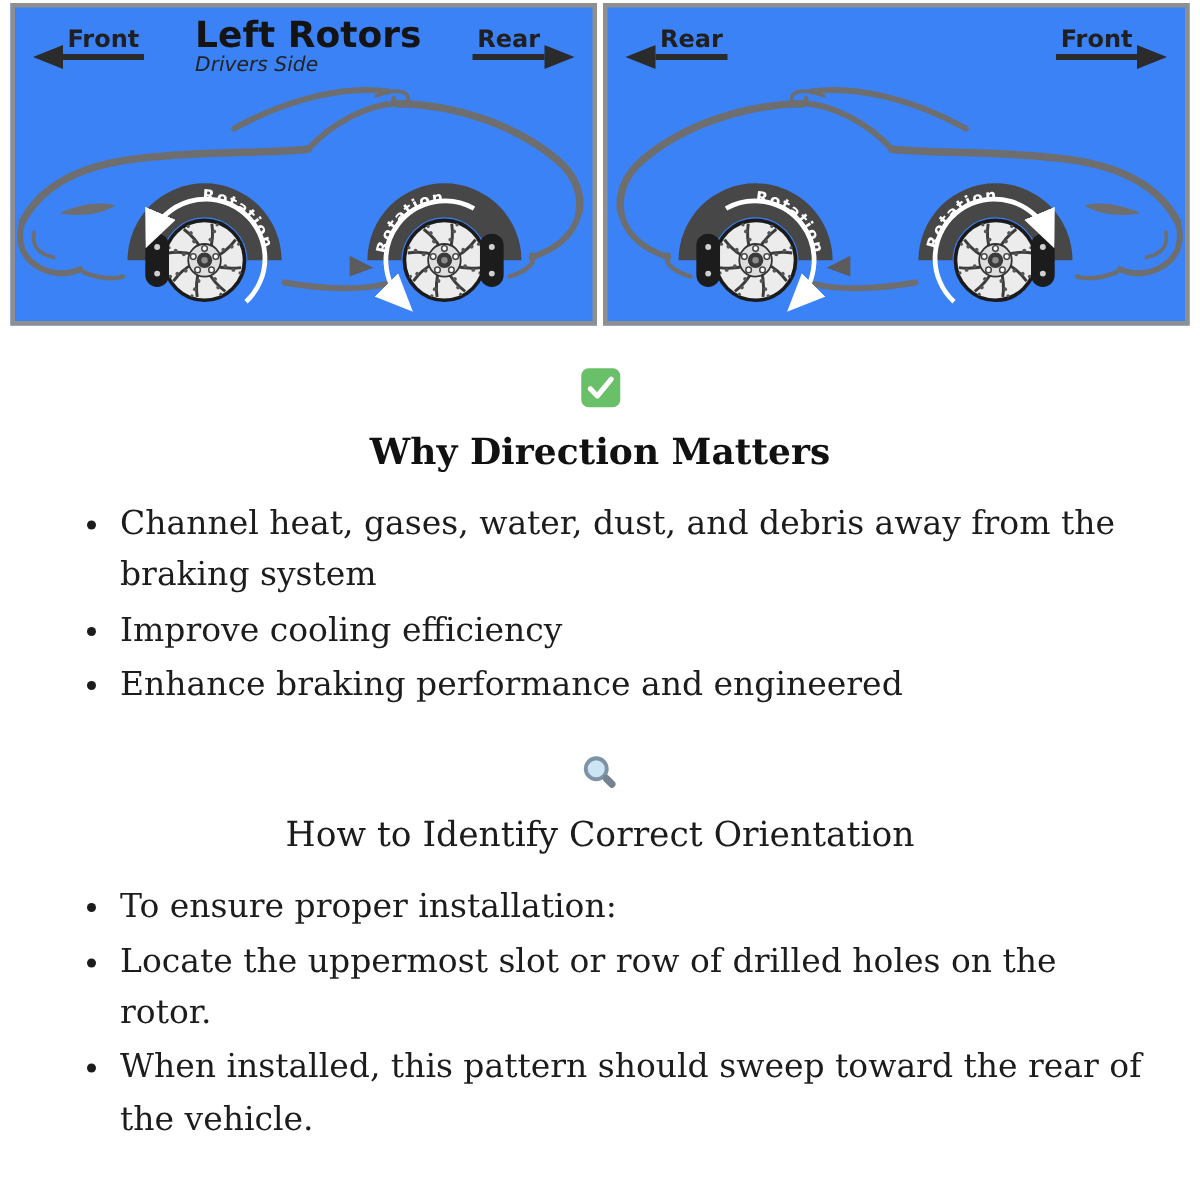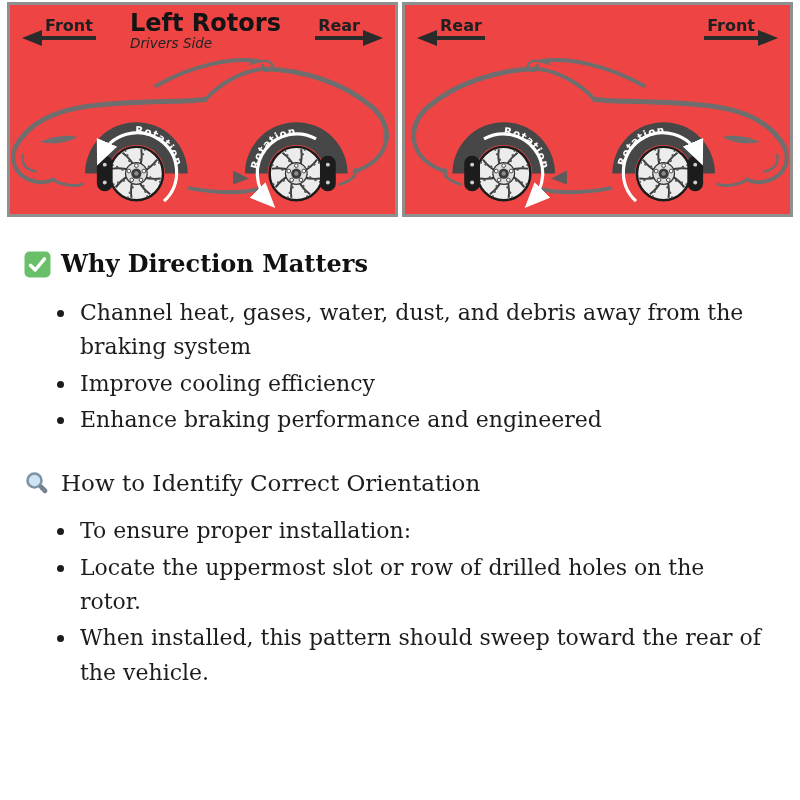--- a/index.html
+++ b/index.html
@@ -1,38 +1,38 @@
 <!DOCTYPE html>
 <html><head>
 <meta charset="utf-8">
 <style>
   html,body{margin:0;padding:0;background:#fff;}
   .page{width:800px;height:800px;background:#fff;font-family:"DejaVu Serif",serif;color:#1c1c1c;overflow:hidden;}
 
   
   .diagram{display:flex;gap:4px;margin:2px 7px 0;}
-  .panel{flex:1;border:3px solid #8f8f8f;background:#ef4444;height:209px;position:relative;}
+  .panel{flex:1;border:3px solid #8f8f8f;background:#3b82f6;height:209px;position:relative;}
   .panel-header{display:flex;justify-content:space-between;align-items:flex-start;padding:6px 12px 0;height:44px;}
   .ttl{text-align:left;font-family:"DejaVu Sans",sans-serif;}
   .ttl .main{font-size:24px;font-weight:bold;line-height:1.02;color:#141414;}
   .ttl .sub{font-size:13.5px;font-weight:normal;font-style:italic;color:#222;}
   .arrow-lbl{margin-top:5px;font-family:"DejaVu Sans",sans-serif;font-weight:bold;font-size:16px;color:#202020;}
   .arrow-txt{position:relative;display:inline-block;border-bottom:4px solid #2b2b2b;padding:0 3px 1px;}
   .arrow-lbl.left .arrow-txt{margin-left:20px;}
   .arrow-lbl.right .arrow-txt{margin-right:20px;}
   .arrow-lbl.left .arrow-txt::before{content:"";position:absolute;left:-20px;bottom:-10px;width:0;height:0;
     border-top:8px solid transparent;border-bottom:8px solid transparent;border-right:20px solid #2b2b2b;}
   .arrow-lbl.right .arrow-txt::after{content:"";position:absolute;right:-20px;bottom:-10px;width:0;height:0;
     border-top:8px solid transparent;border-bottom:8px solid transparent;border-left:20px solid #2b2b2b;}
   .car-svg{position:absolute;left:0;bottom:0;width:100%;height:160px;display:block;}
 
   
   .content{padding:0 24px;font-size:22px;line-height:1.62;}
   .intro{margin:15px 0 0;max-width:756px;}
-  h2.sec{display:flex;align-items:center;gap:10px;font-size:24px;margin:28px 0 0;color:#111;font-weight:bold;}
+  h2.sec{display:flex;align-items:center;gap:10px;font-size:24px;margin:28px 0 0;color:#111;font-weight:bold;flex-direction:column;}
   h2.sec.regular{font-weight:normal;font-size:23px;color:#1c1c1c;}
   .lead{margin:24px 0 0;}
   ul.blist{margin:12px 0 0;padding:0 0 0 38px;list-style:disc;}
   ul.blist li{max-width:706px;padding-left:3px;margin:2px 15px;line-height:1.56;}
   .emoji-svg{flex:0 0 auto;display:block;}
 </style>
 </head>
 <body>
 
 <div class="page">

